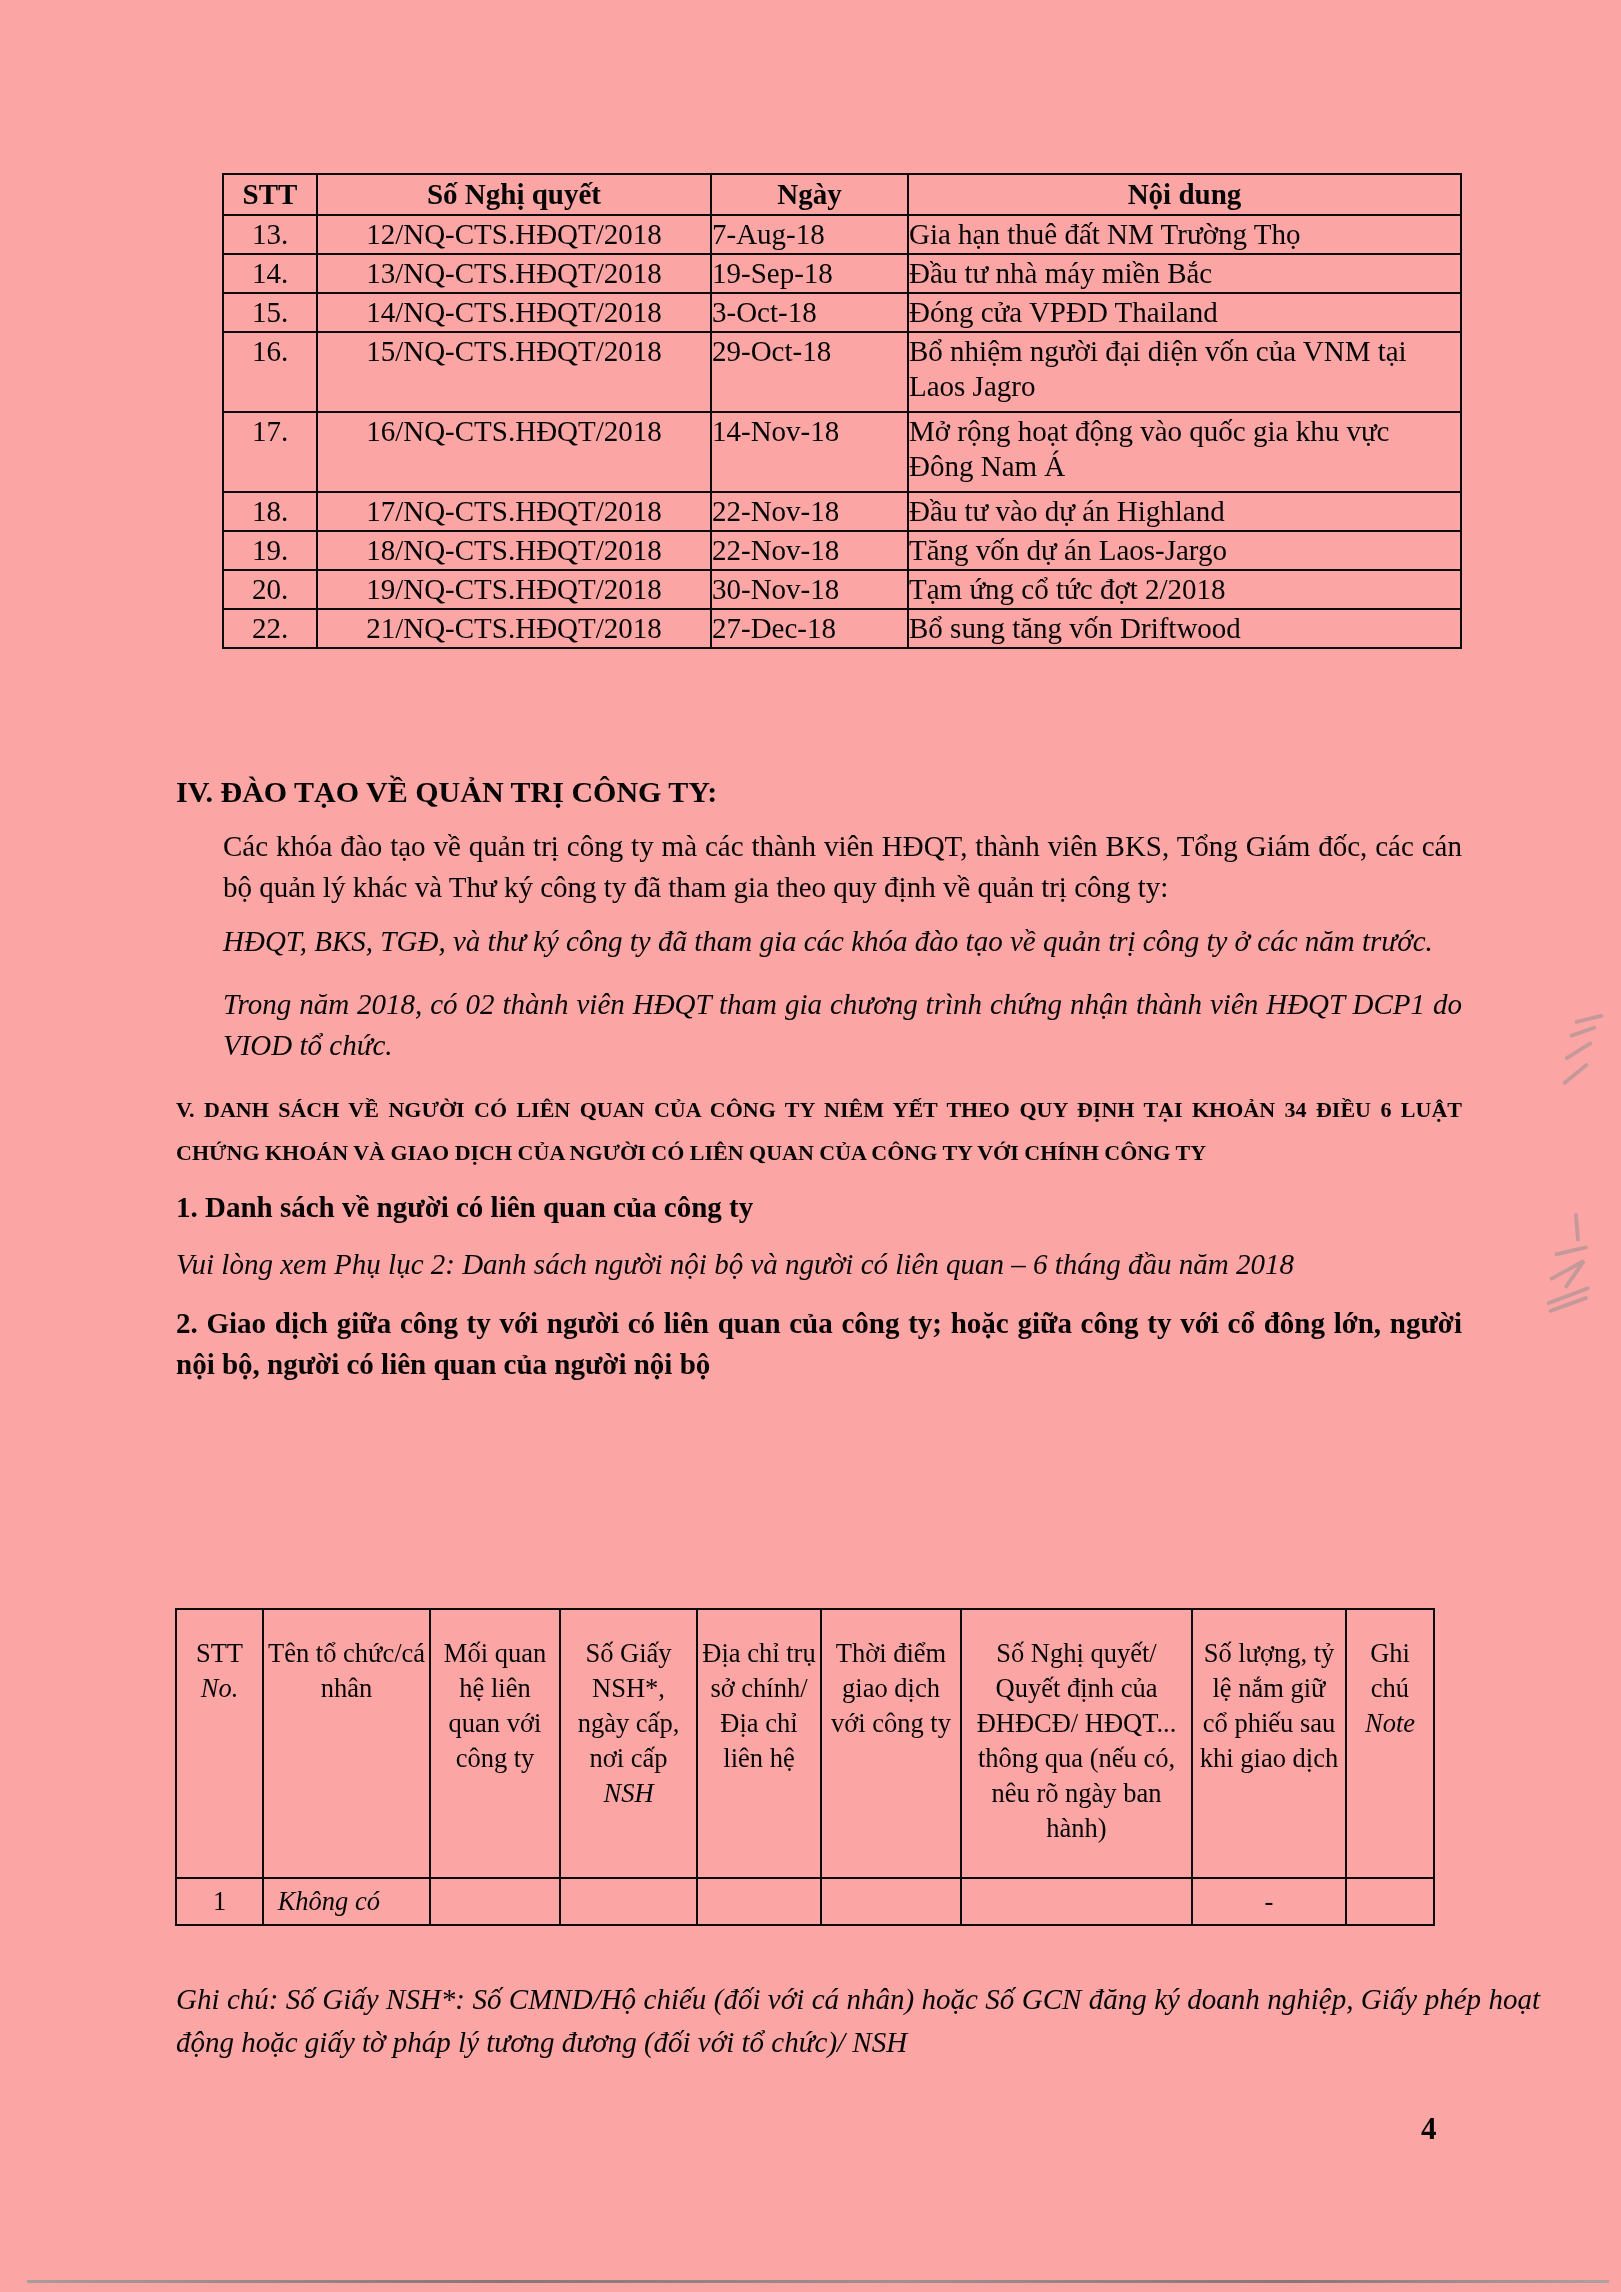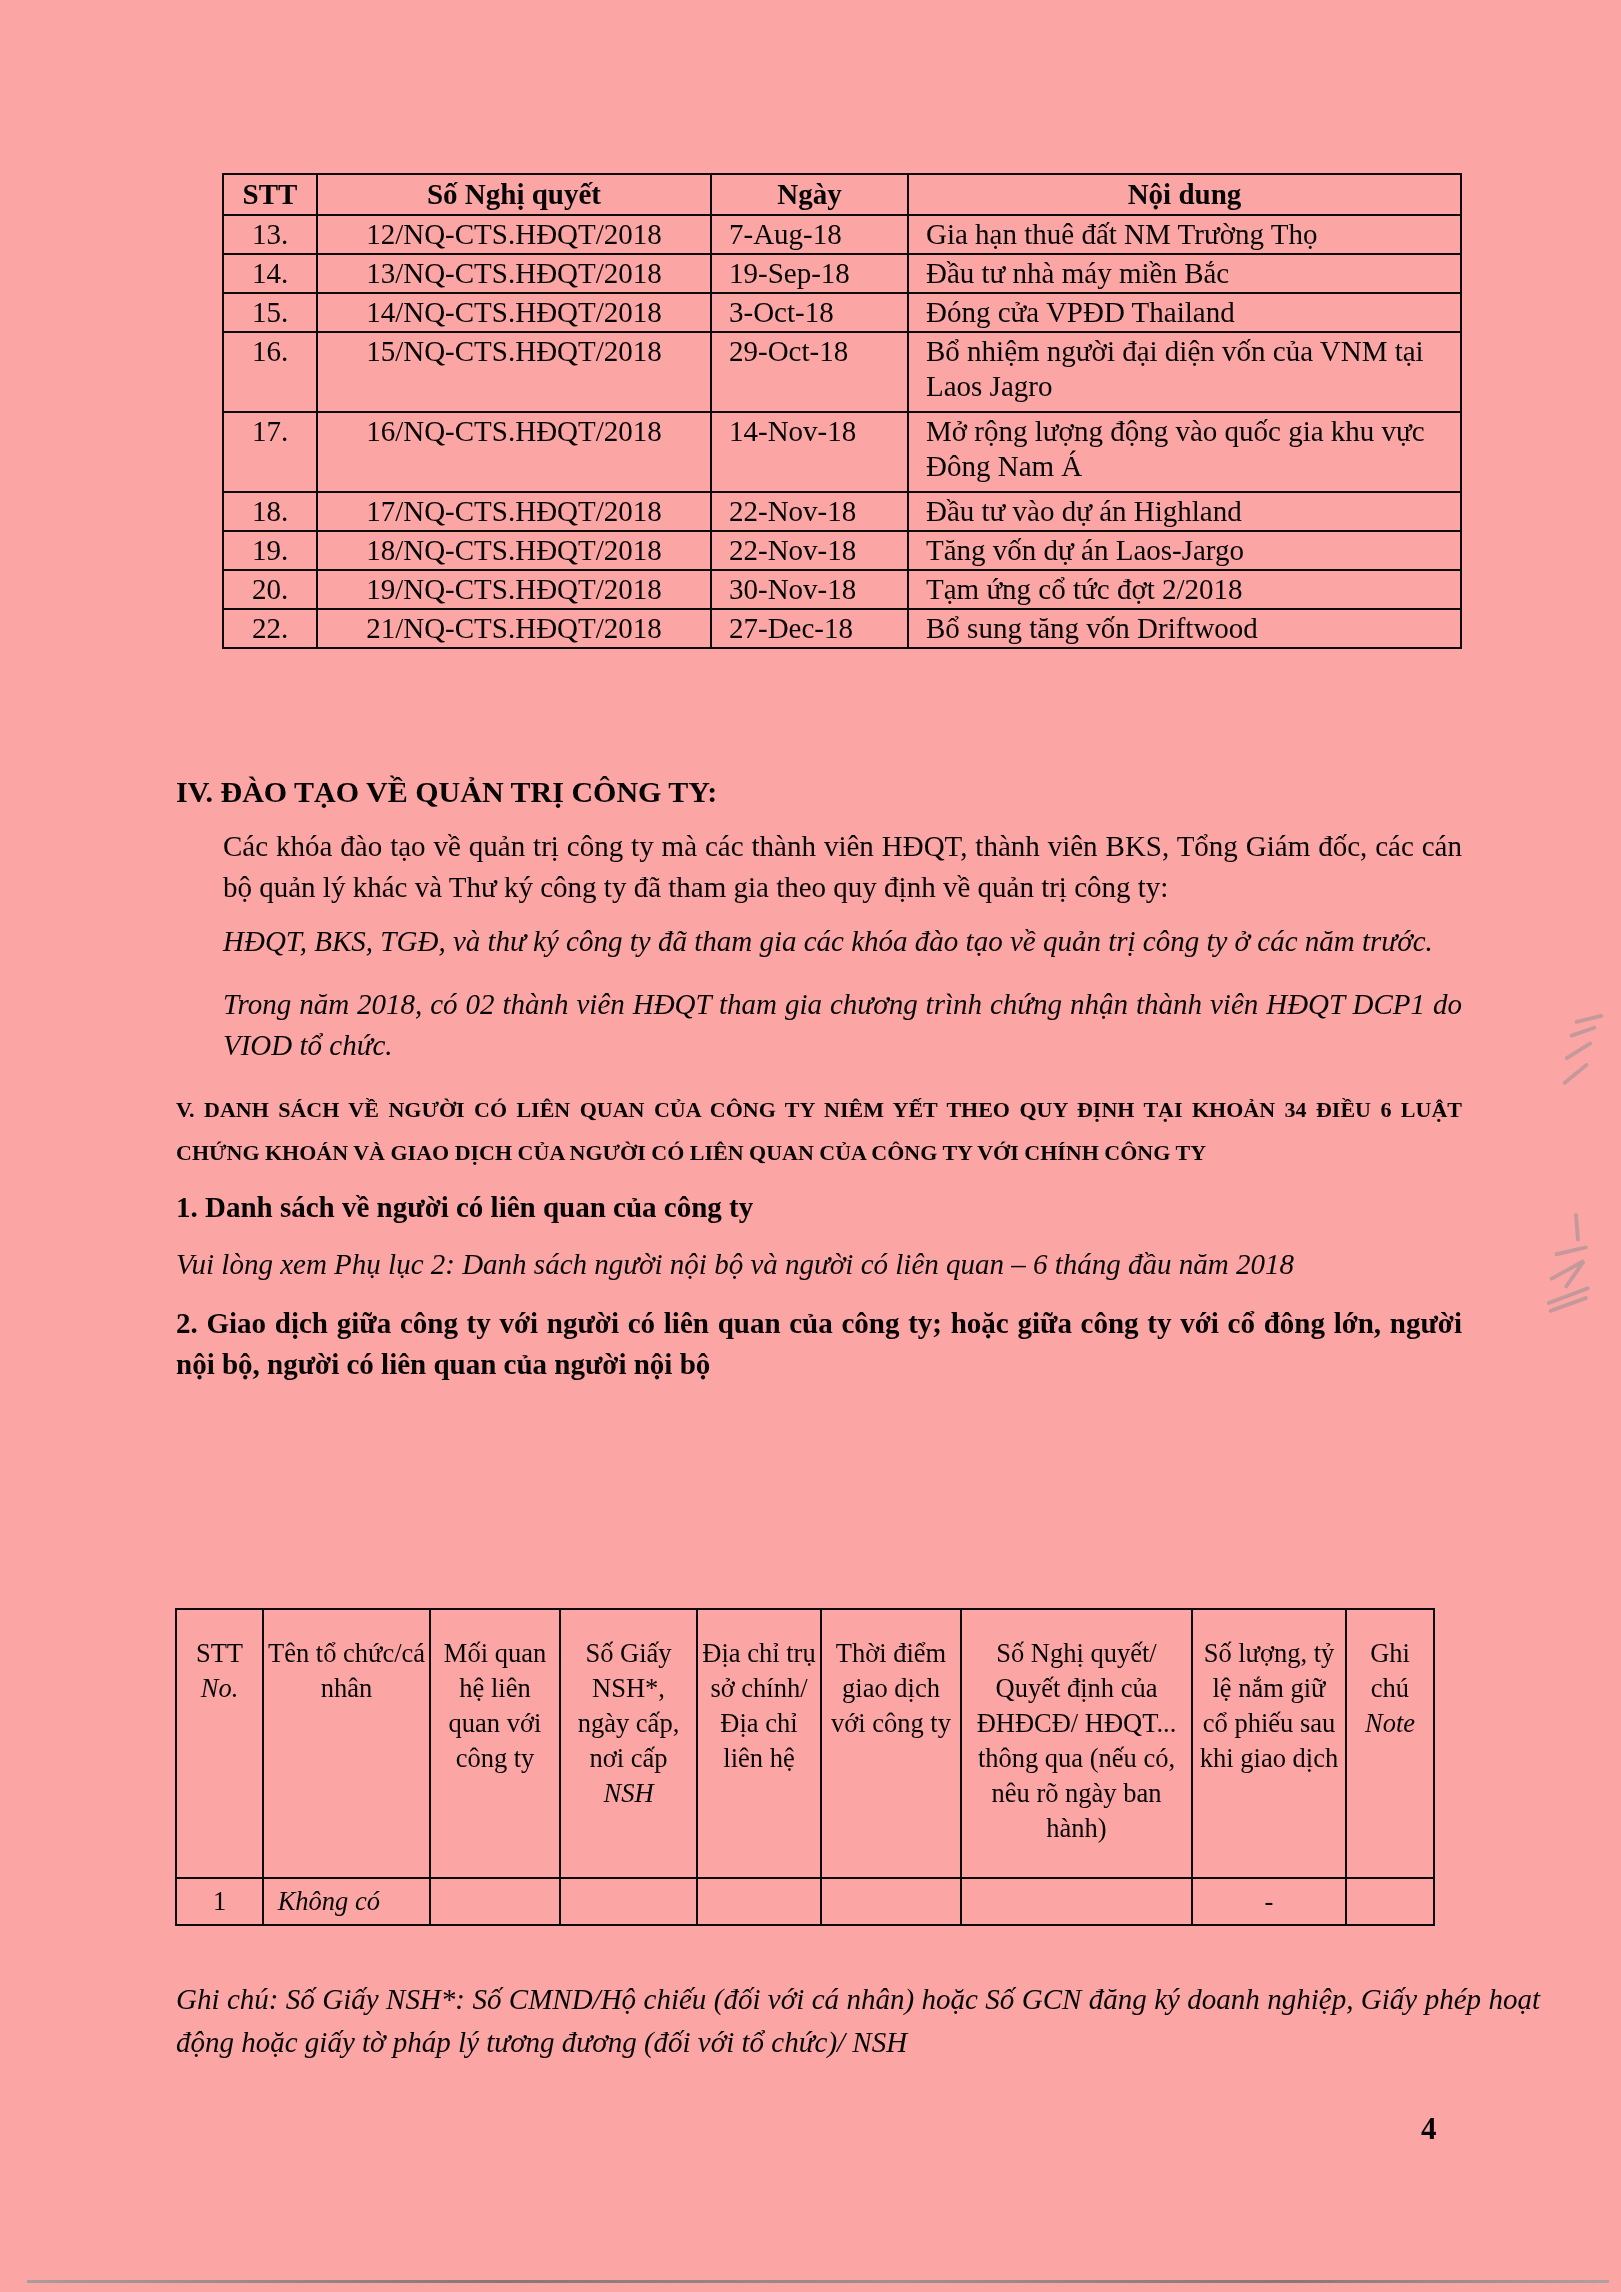--- a/index.html
+++ b/index.html
@@ -14,21 +14,21 @@
   }
   
   .t1{
     position:absolute;left:222px;top:173px;
     border-collapse:collapse;table-layout:fixed;
     width:1238px;
     font-size:29px;line-height:35px;
   }
   .t1 th,.t1 td{
     border:2.9px solid #0b0b0b;
-    padding:1px 17px;
+    padding:1px 0;
     vertical-align:top;
   }
   .t1 th{font-weight:bold;text-align:center;padding:2px 3.9px;}
   .t1 td.c-no{text-align:center;}
   .t1 td.c-res{text-align:center;}
   .t1 td.c-date{}
   .t1 td.c-content{text-align:left;}
   .t1 tr.r-single{height:39px;}
   .t1 tr.r-tall{height:80px;}
   .t1 tr.r-head{height:37px;}
@@ -122,21 +122,21 @@
     <tr class="r-tall">
       <td class="c-no">16.</td>
       <td class="c-res">15/NQ-CTS.HĐQT/2018</td>
       <td class="c-date">29-Oct-18</td>
       <td class="c-content">Bổ nhiệm người đại diện vốn của VNM tại Laos Jagro</td>
     </tr>
     <tr class="r-tall">
       <td class="c-no">17.</td>
       <td class="c-res">16/NQ-CTS.HĐQT/2018</td>
       <td class="c-date">14-Nov-18</td>
-      <td class="c-content">Mở rộng lượng động vào quốc gia khu vực Đông Nam Á</td>
+      <td class="c-content">Mở rộng hoạt động vào quốc gia khu vực Đông Nam Á</td>
     </tr>
     <tr class="r-single">
       <td class="c-no">18.</td>
       <td class="c-res">17/NQ-CTS.HĐQT/2018</td>
       <td class="c-date">22-Nov-18</td>
       <td class="c-content">Đầu tư vào dự án Highland</td>
     </tr>
     <tr class="r-single">
       <td class="c-no">19.</td>
       <td class="c-res">18/NQ-CTS.HĐQT/2018</td>

